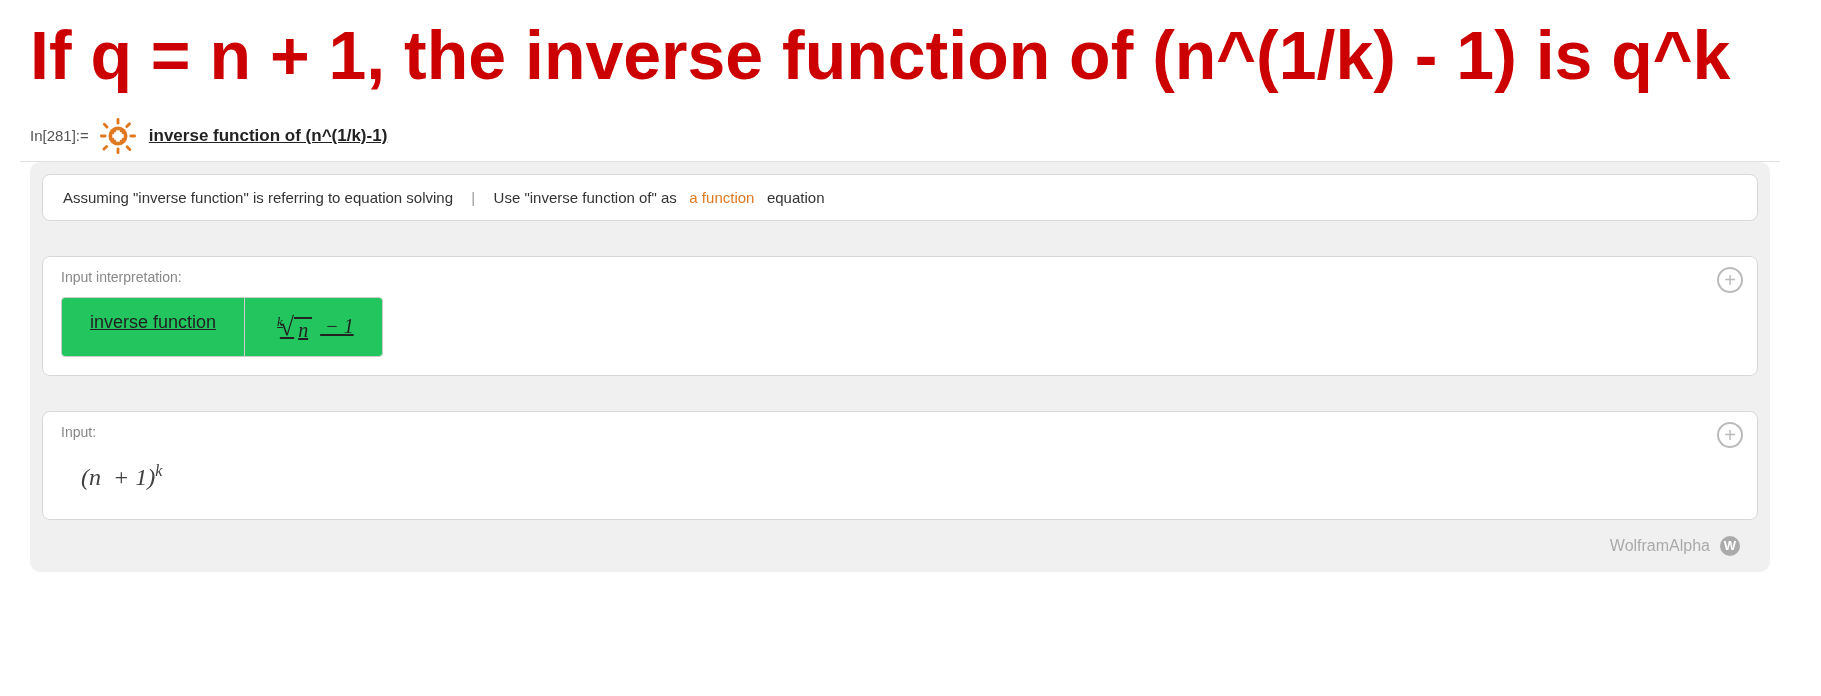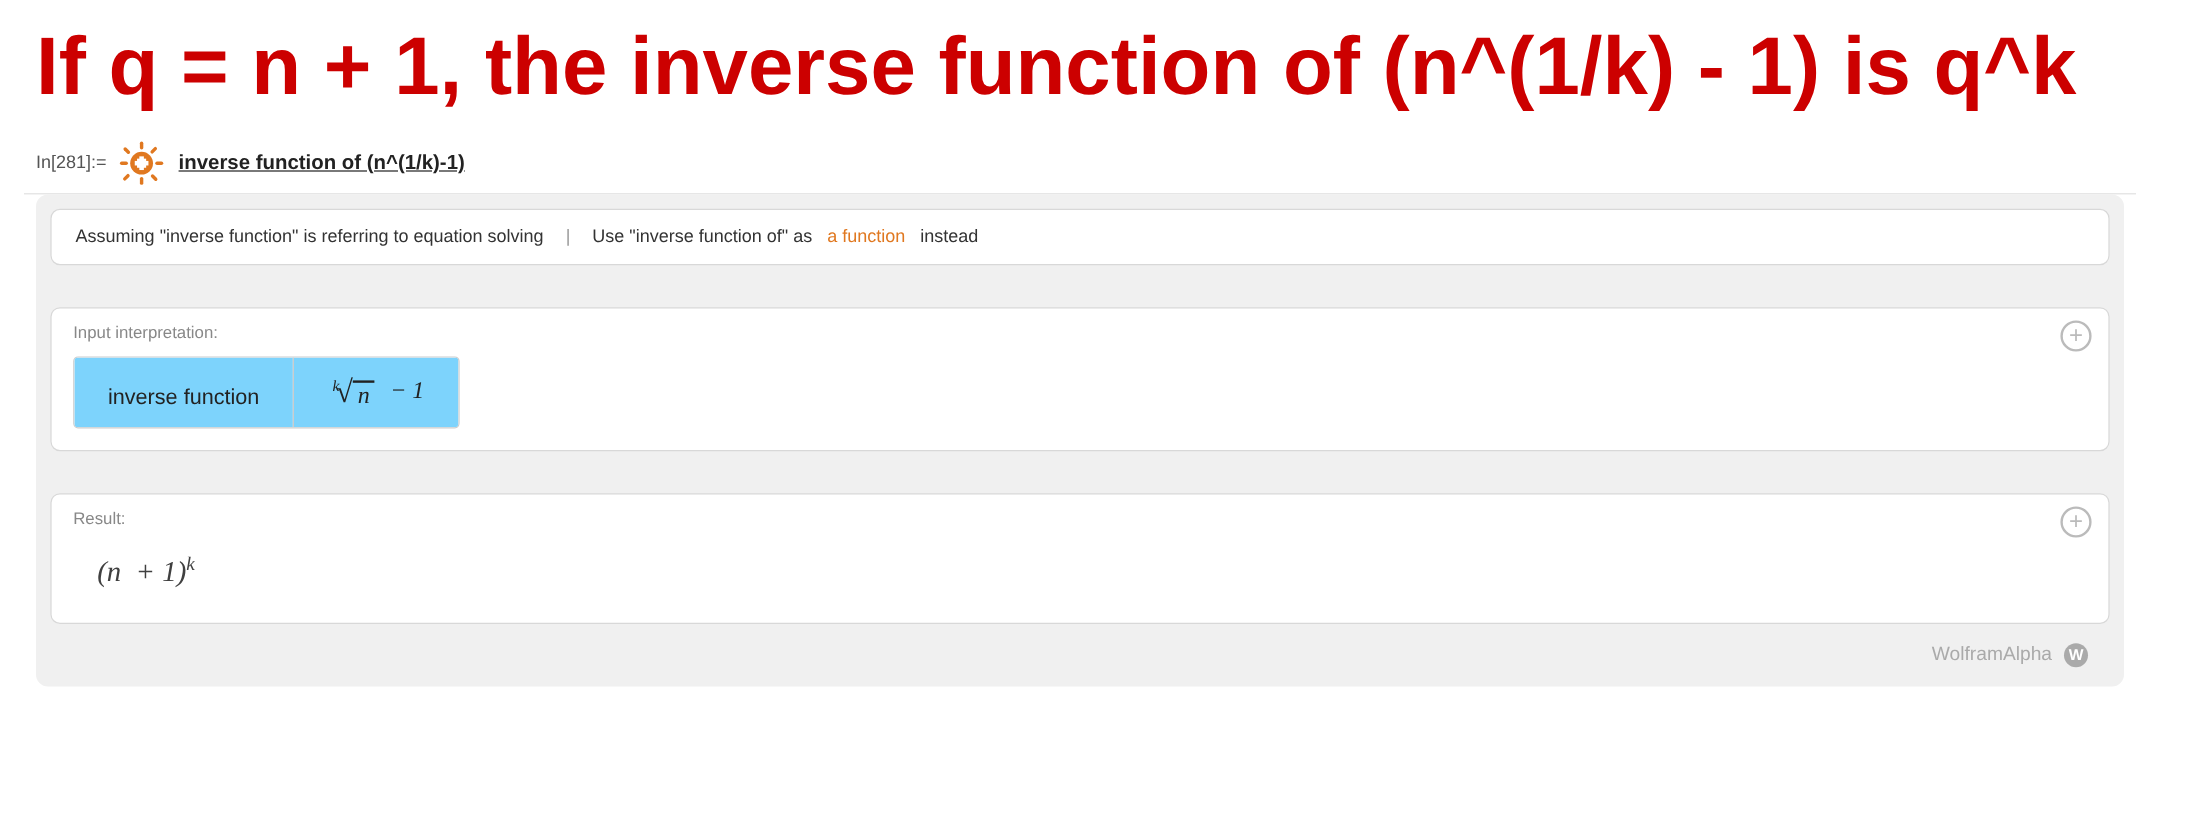--- a/index.html
+++ b/index.html
@@ -120,22 +120,23 @@
       border: 1px solid #ccc;
       border-radius: 4px;
       overflow: hidden;
       width: fit-content;
     }
     .interp-cell {
       padding: 14px 28px;
       font-size: 18px;
       color: #222;
       display: flex;
-      align-items: flex-end;
-      background: #7dd3fc;
+      align-items: flex-start;
+      background: #22c55e;
+      text-decoration: underline;
     }
     .interp-cell + .interp-cell {
       border-left: 1px solid #ccc;
     }
 
     
     .math-formula {
       font-size: 20px;
       font-style: italic;
       font-family: 'Times New Roman', Times, serif;
@@ -240,21 +241,21 @@
 
   <div class="results-outer">
 
     <div class="assumption-box">
       <span>Assuming "inverse function" is referring to equation solving</span>
       <span class="assumption-separator">&nbsp;|&nbsp;</span>
       <span>Use "inverse function of" as</span>
       <span>&nbsp;</span>
       <span class="assumption-link">a function</span>
       <span>&nbsp;</span>
-      <span>instead</span>
+      <span>equation</span>
     </div>
 
     <div class="pod">
       <div class="pod-title">Input interpretation:</div>
       <button class="pod-plus-btn">+</button>
 
       <div class="interp-content">
         <div class="interp-cell">
           <span>inverse function</span>
         </div>
@@ -266,21 +267,21 @@
               <span class="radical-sign">√</span>
               <span class="radical-content"><i>n</i></span>
             </span>
             <span>&nbsp;−&nbsp;1</span>
           </span>
         </div>
       </div>
     </div>
 
     <div class="pod">
-      <div class="pod-title">Result:</div>
+      <div class="pod-title">Input:</div>
       <button class="pod-plus-btn">+</button>
 
       <div class="result-formula">
         
         (<i>n</i>
         &nbsp;+&nbsp;1)<sup><i>k</i></sup>
       </div>
     </div>
 
     <div class="footer">

